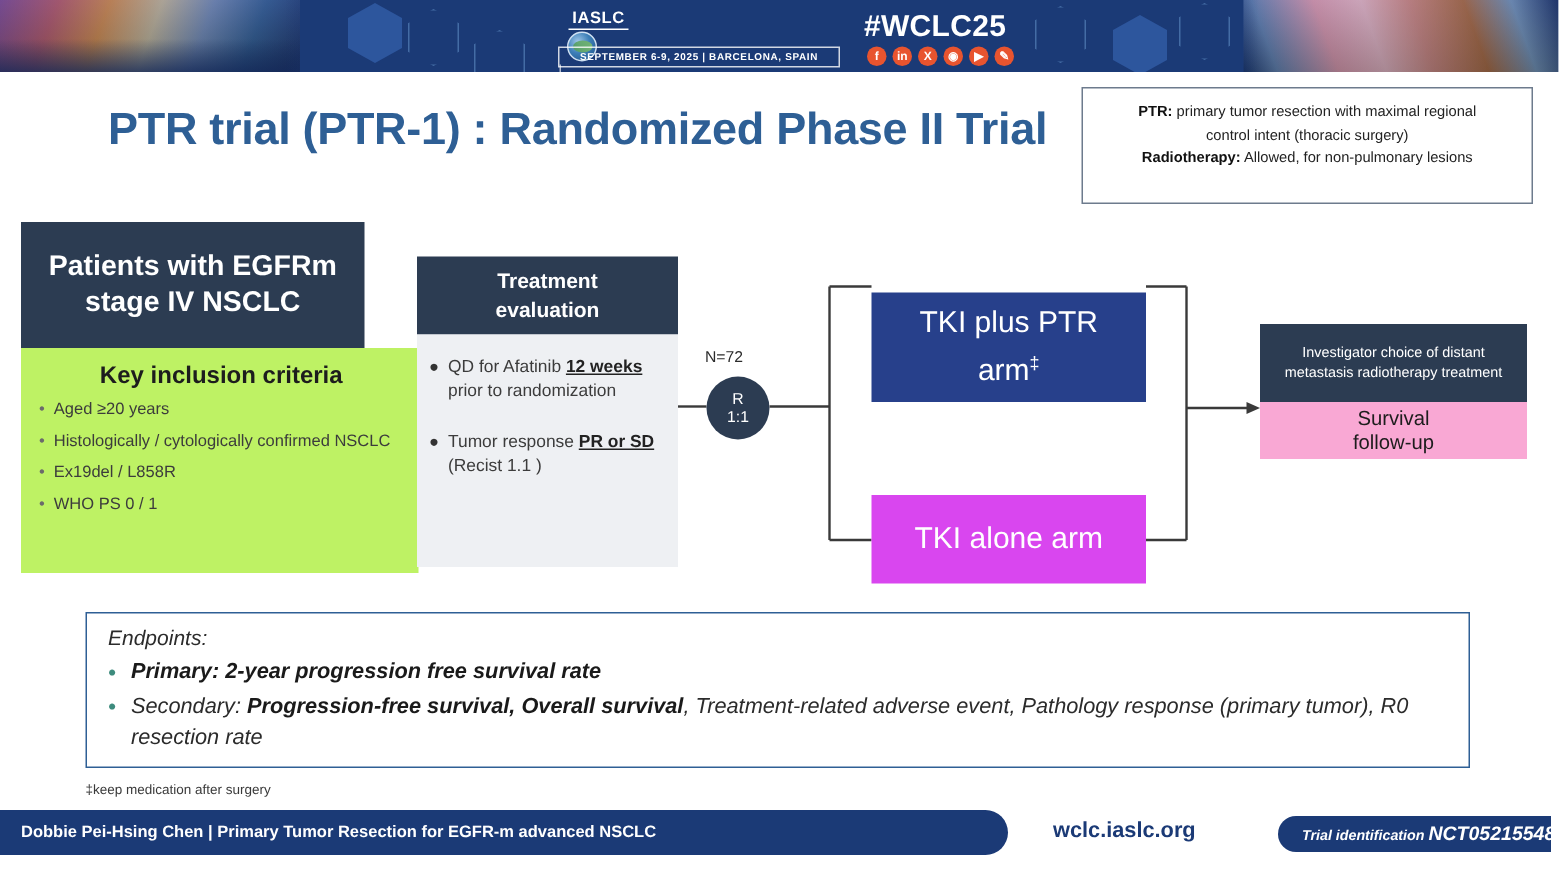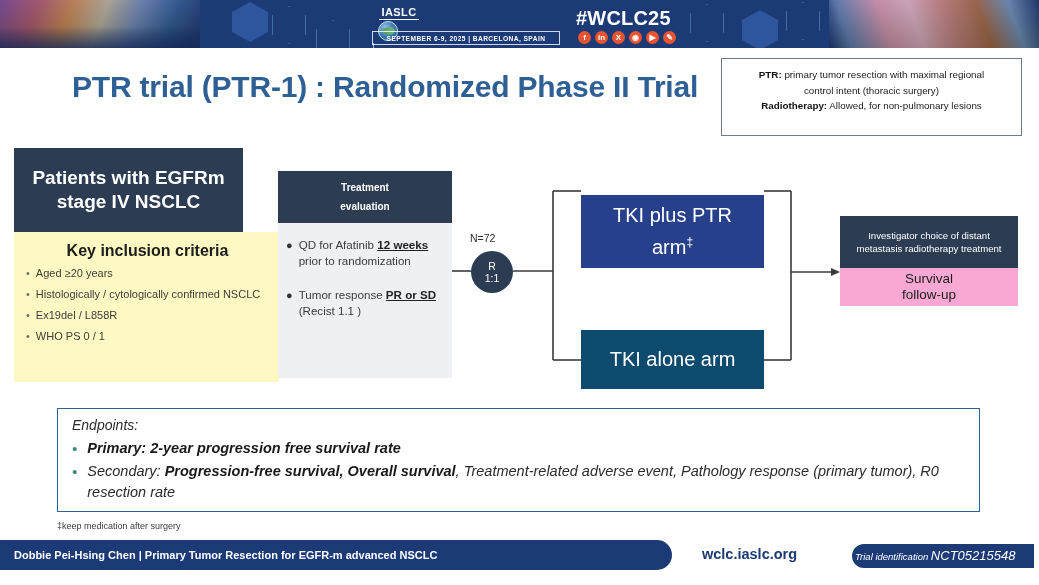--- a/index.html
+++ b/index.html
@@ -79,31 +79,31 @@
 
   
   #patient-head {
     position: absolute; left: 14px; top: 148px; width: 229px; height: 84px;
     background: #2c3c52; color: #fff;
     font-size: 19px; font-weight: 700; line-height: 24px;
     display: flex; align-items: center; justify-content: center; text-align: center;
   }
   #patient-body {
     position: absolute; left: 14px; top: 232px; width: 265px; height: 150px;
-    background: #fef9c3; padding: 10px 10px 16px 12px;
+    background: #bef264; padding: 10px 10px 16px 12px;
   }
   #patient-title { font-size: 16px; font-weight: 700; color: #1d1d1d; text-align: center; margin-bottom: 6px; }
   .crit { display: flex; gap: 6px; font-size: 11px; color: #3c3c3c; line-height: 14px; margin-bottom: 7px; }
   .crit .dot { color: #6b6b6b; font-size: 11px; line-height: 14px; }
 
   
   #treat-head {
     position: absolute; left: 278px; top: 171px; width: 174px; height: 52px;
     background: #2c3c52; color: #fff;
-    font-size: 10px; font-weight: 700; line-height: 19px;
+    font-size: 14px; font-weight: 700; line-height: 19px;
     display: flex; align-items: center; justify-content: center; text-align: center;
   }
   #treat-body {
     position: absolute; left: 278px; top: 223px; width: 174px; height: 155px;
     background: #eef0f3; padding: 14px 10px 0 8px;
   }
   .tbullet { display: flex; gap: 6px; font-size: 11.6px; color: #3c3c3c; line-height: 16px; margin-bottom: 18px; }
   .tbullet .dot { font-size: 11px; line-height: 16px; color: #333; }
   .tbullet u { text-decoration: underline; font-weight: 700; color: #222; }
 
@@ -118,21 +118,21 @@
   
   #arm-tki-ptr {
     position: absolute; left: 581px; top: 155px; width: 183px; height: 73px;
     background: #27408b; color: #fff;
     font-size: 20px; line-height: 27px; text-align: center;
     display: flex; align-items: center; justify-content: center; margin-top: 40px;
   }
   #arm-tki-ptr sup { font-size: 12px; }
   #arm-tki-alone {
     position: absolute; left: 581px; top: 330px; width: 183px; height: 59px;
-    background: #0c4a6e; color: #fff;
+    background: #d946ef; color: #fff;
     font-size: 20px; text-align: center;
     display: flex; align-items: center; justify-content: center;
   }
 
   
   #out-head {
     position: absolute; left: 840px; top: 216px; width: 178px; height: 52px;
     background: #2c3c52; color: #fff;
     font-size: 9.6px; line-height: 13px; text-align: center;
     display: flex; align-items: center; justify-content: center; padding: 0 4px;
@@ -165,22 +165,22 @@
   
   #footer-bar {
     position: absolute; left: 0; top: 540px; width: 672px; height: 30px;
     background: #1b3a76; border-top-right-radius: 15px; border-bottom-right-radius: 15px;
     color: #fff; font-size: 11px; font-weight: 700; line-height: 30px; padding-left: 14px;
   }
   #footer-url { position: absolute; left: 702px; top: 546px; font-size: 14.5px; font-weight: 700; color: #1b3a76; }
   #trial-pill {
     position: absolute; left: 852px; top: 544px; width: 182px; height: 24px;
     background: #1b3a76; border-radius: 12px 0 0 12px;
-    color: #fff; font-style: italic; line-height: 24px; padding-left: 3px;
-    font-size: 9.5px; white-space: nowrap;
+    color: #fff; font-style: italic; line-height: 24px; padding-left: 16px;
+    font-size: 9.5px; white-space: nowrap; font-weight: bold;
   }
   #trial-pill .nct { font-size: 13px; font-style: italic; }
 </style>
 </head>
 <body>
 
 <div id="slide">
 
   <div id="banner">
     <div class="banner-photo" id="photo-left"></div>

